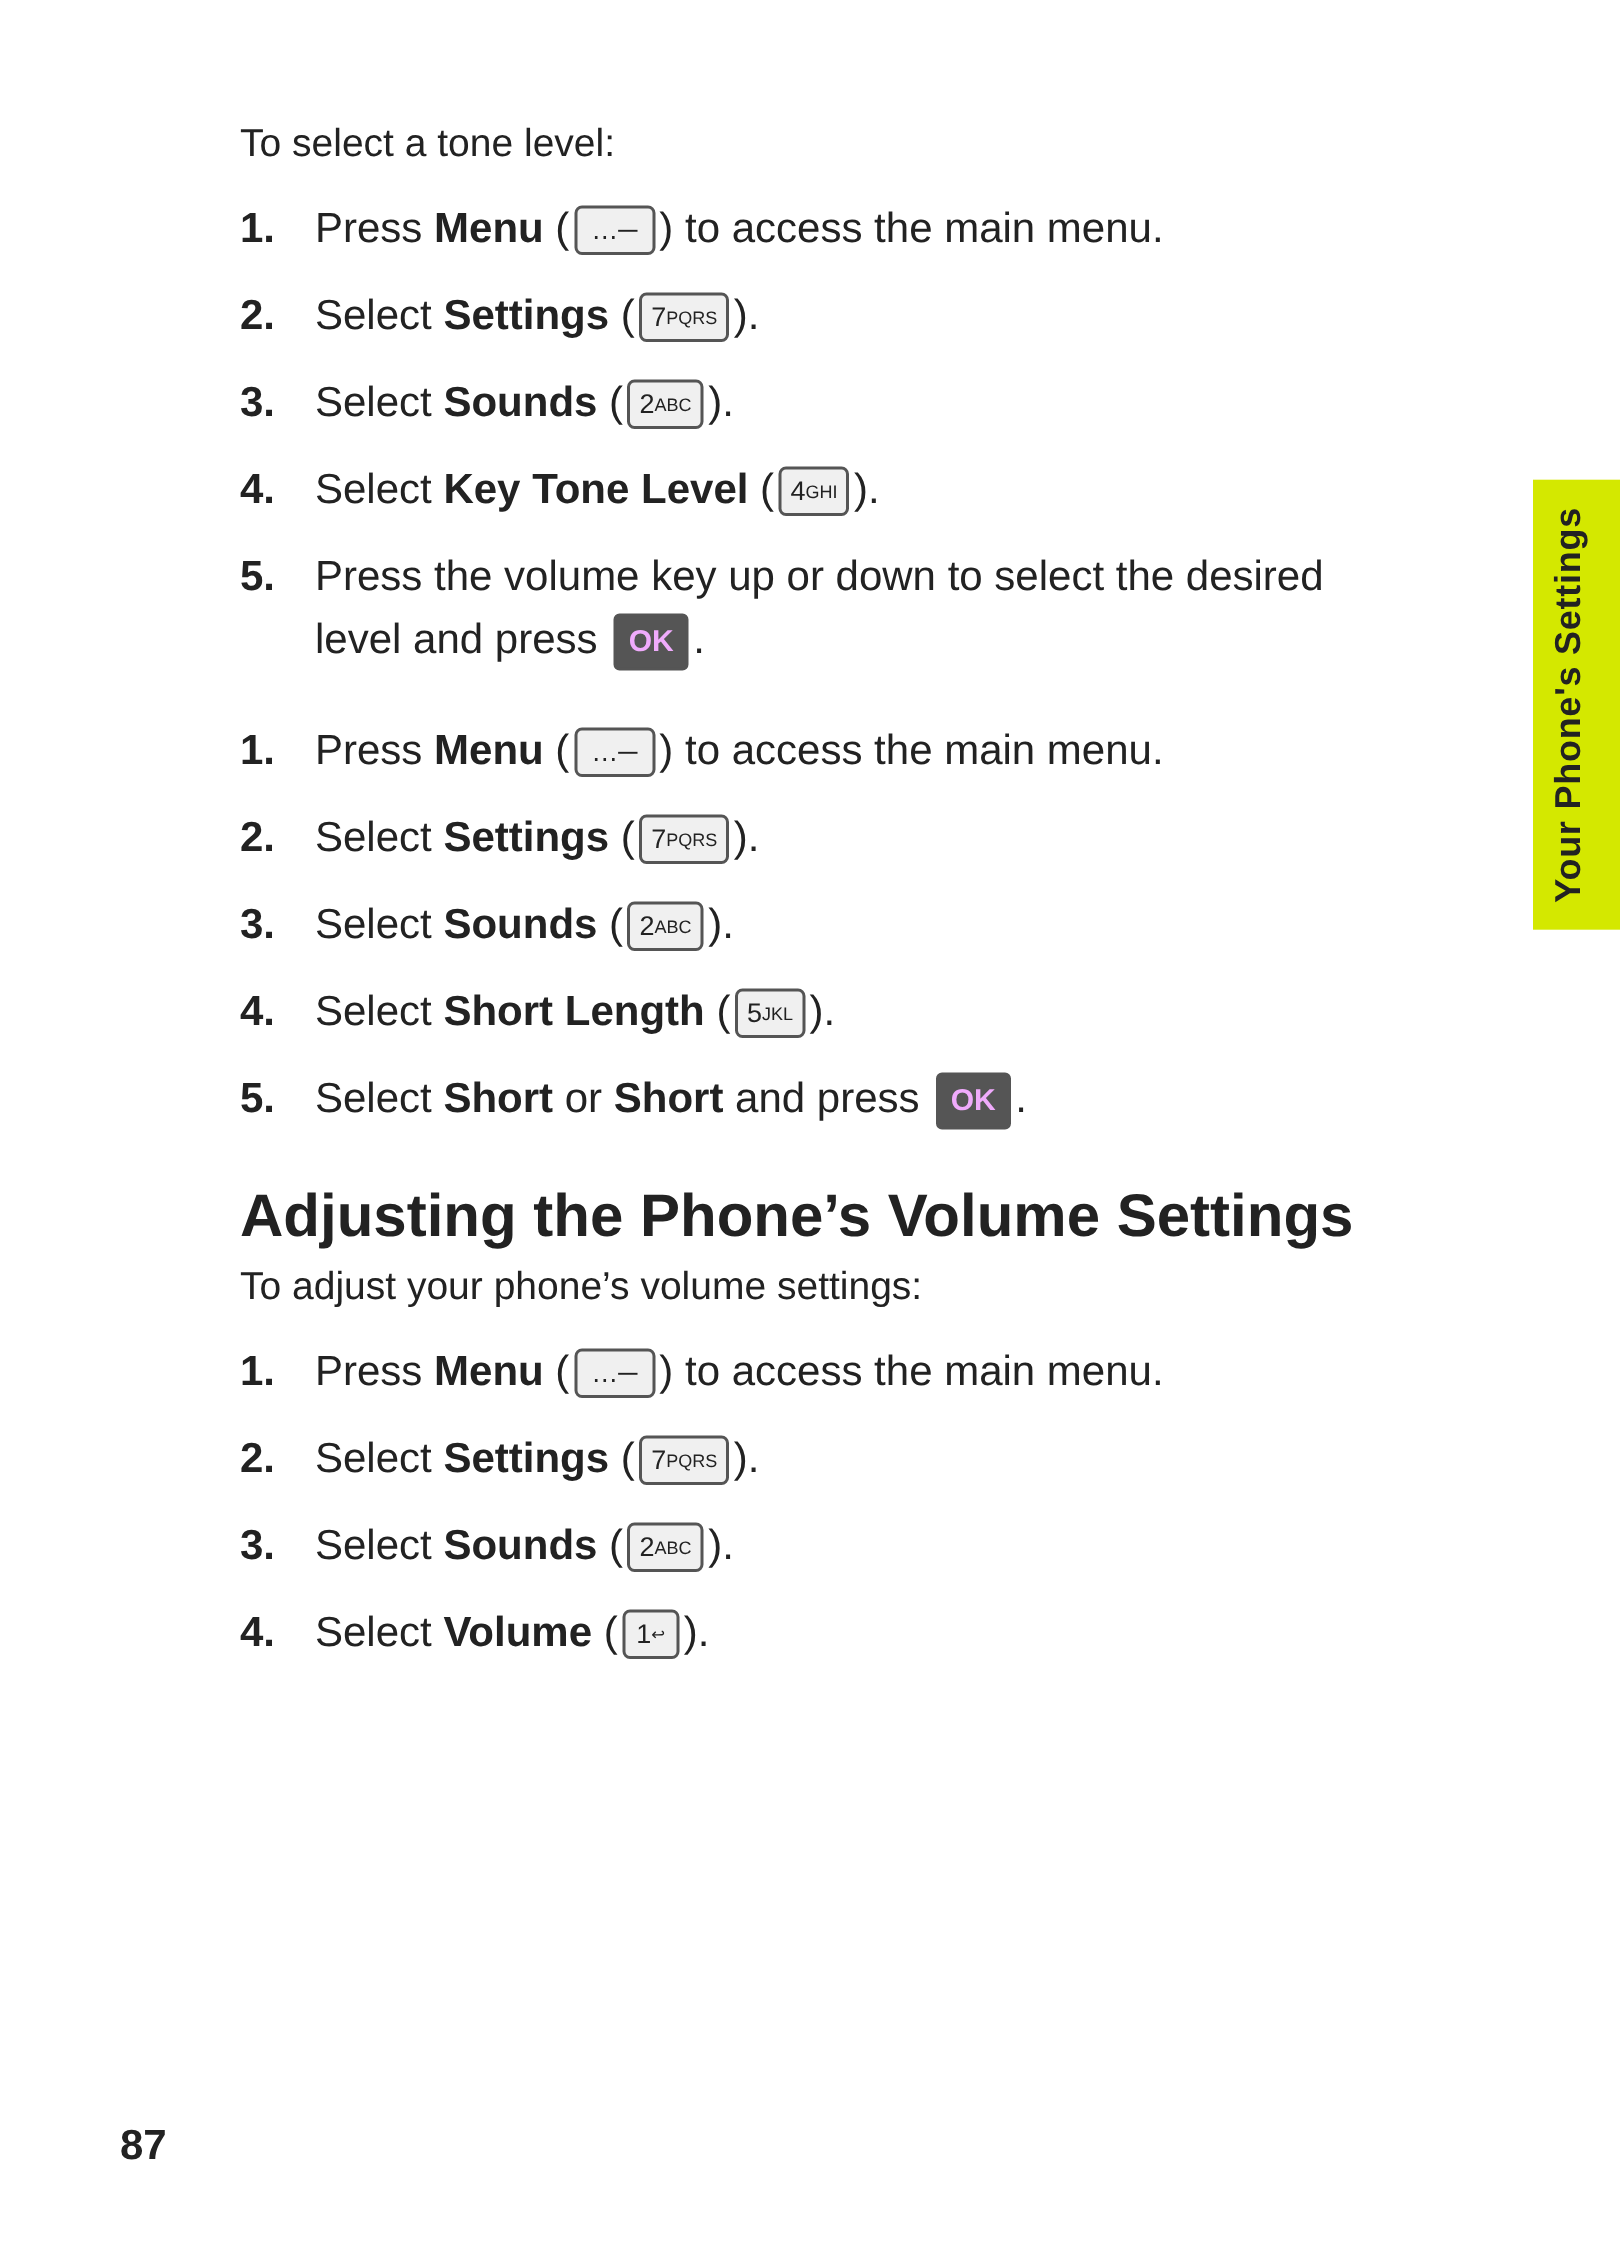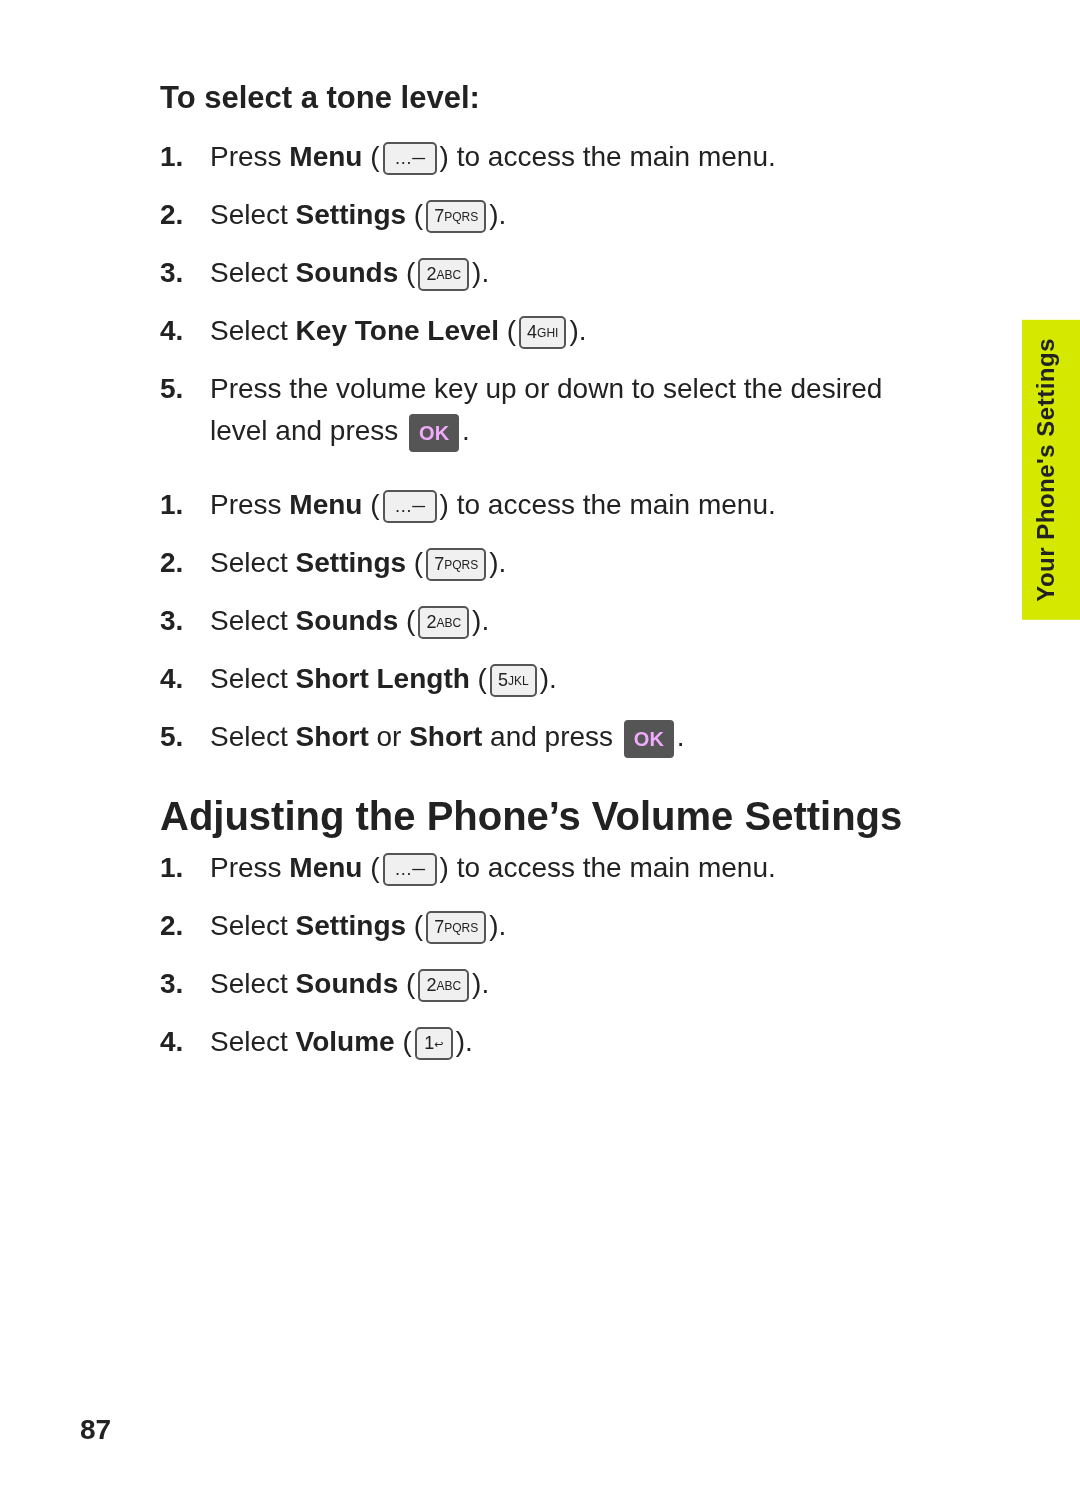--- a/index.html
+++ b/index.html
@@ -35,22 +35,22 @@
       font-size: 24px;
       font-weight: bold;
       color: #222;
       line-height: 1.2;
       letter-spacing: 0.5px;
       border-radius: 0 0 0 0;
     }
 
     
     .section-heading {
-      font-weight: bold;
-      font-size: 31px;
+      font-weight: normal;
+      font-size: 26px;
       margin-bottom: 20px;
     }
 
     
     ol {
       list-style: none;
       padding-left: 0;
       margin-bottom: 24px;
     }
 
@@ -263,20 +263,21 @@
           Select <b>Short</b> or <b>Short</b> and press
           <span class="key-btn ok-btn">OK</span>.
         </span>
       </li>
 
     </ol>
   </div>
 
   <div class="section-block">
     <h2 class="section-title">Adjusting the Phone’s Volume Settings</h2>
+    <div class="section-heading">To adjust your phone’s volume settings:</div>
     <ol>
 
       <li>
         <span class="step-num">1.</span>
         <span class="step-content">
           Press <b>Menu</b>
           (<span class="key-btn menu-btn">…─</span>)
           to access the main menu.
         </span>
       </li>

